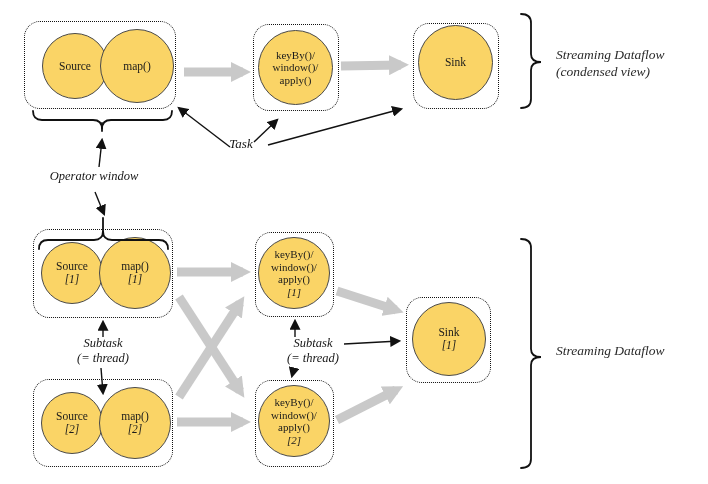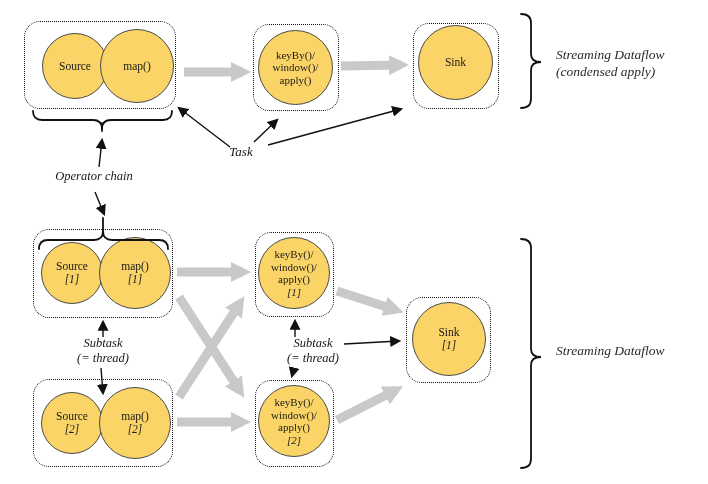--- a/index.html
+++ b/index.html
@@ -55,25 +55,25 @@
     <div>apply()</div>
   </div>
 
   <div class="dotbox" style="left:413px;top:23px;width:86px;height:86px;"></div>
   <div class="circle" style="left:418px;top:25px;width:75px;height:75px;">
     <div>Sink</div>
   </div>
 
   <div class="caption" style="left:556px;top:47px;width:152px;">
     <div>Streaming Dataflow</div>
-    <div>(condensed apply)</div>
+    <div>(condensed view)</div>
   </div>
 
-  <div class="lbl" style="left:215px;top:144px;width:52px;">Task</div>
-  <div class="lbl" style="left:38px;top:169px;width:112px;font-size:12.5px;">Operator chain</div>
+  <div class="lbl" style="left:215px;top:136px;width:52px;">Task</div>
+  <div class="lbl" style="left:38px;top:169px;width:112px;font-size:12.5px;">Operator window</div>
 
   <div class="lbl" style="left:58px;top:336px;width:90px;font-size:12.5px;">
     <div>Subtask</div>
     <div>(= thread)</div>
   </div>
   <div class="lbl" style="left:268px;top:336px;width:90px;font-size:12.5px;">
     <div>Subtask</div>
     <div>(= thread)</div>
   </div>
 

